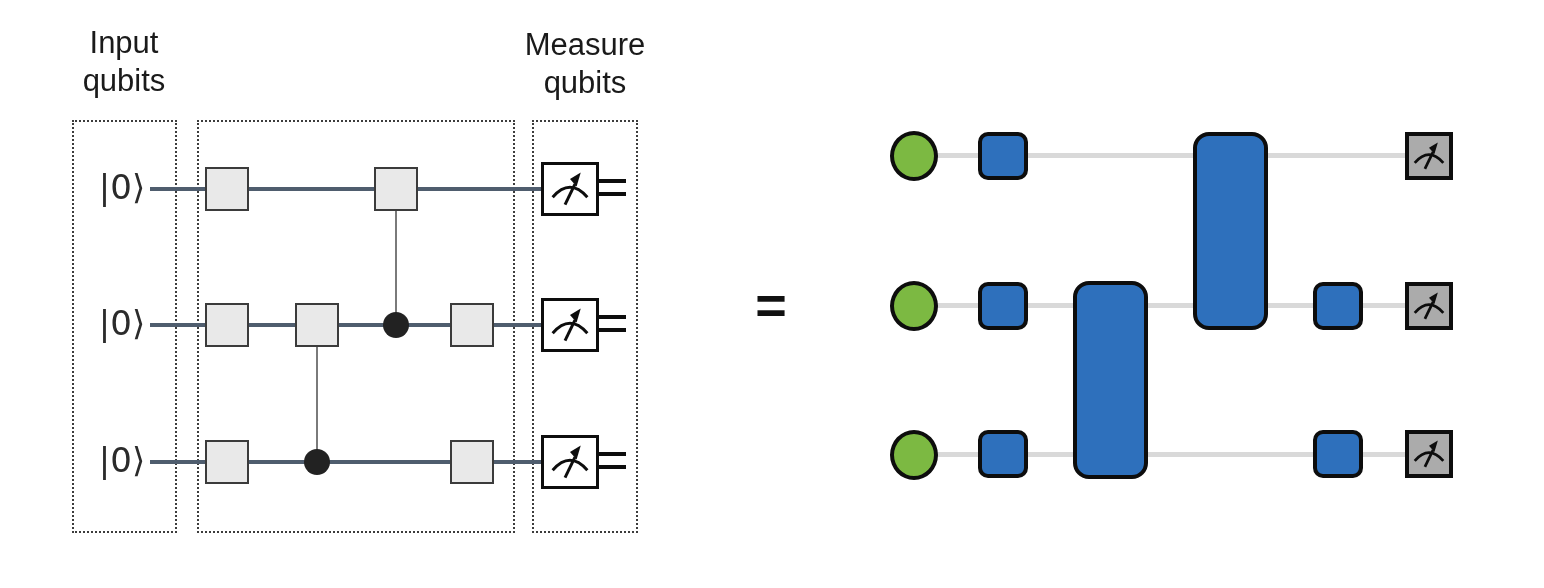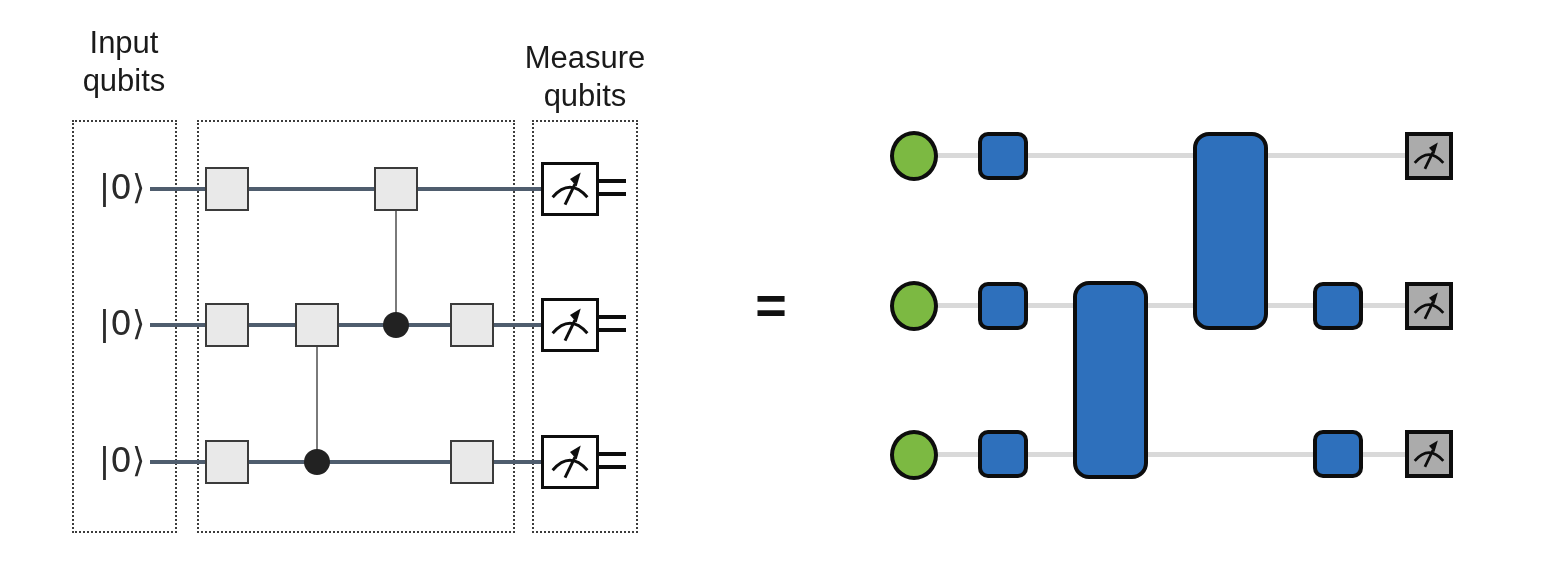--- a/index.html
+++ b/index.html
@@ -31,21 +31,21 @@
          box-sizing:border-box;display:flex;align-items:center;justify-content:center;color:#0d0d0d;}
   .gauge{display:block;}
 </style>
 </head>
 <body>
 
 <div class="canvas">
 
   <div class="abs label" style="left:24px;top:24px;width:200px;">Input
 qubits</div>
-  <div class="abs label" style="left:485px;top:26px;width:200px;margin-top:13px;">Measure
+  <div class="abs label" style="left:485px;top:26px;width:200px;">Measure
 qubits</div>
 
   <div class="abs dotted" style="left:72px;top:120px;width:101px;height:409px;"></div>
   <div class="abs dotted" style="left:197px;top:120px;width:314px;height:409px;"></div>
   <div class="abs dotted" style="left:532px;top:120px;width:102px;height:409px;"></div>
 
   <div class="abs wireL" style="left:150px;top:187px;width:394px;"></div>
   <div class="abs wireL" style="left:150px;top:323px;width:394px;"></div>
   <div class="abs wireL" style="left:150px;top:460px;width:394px;"></div>
 

